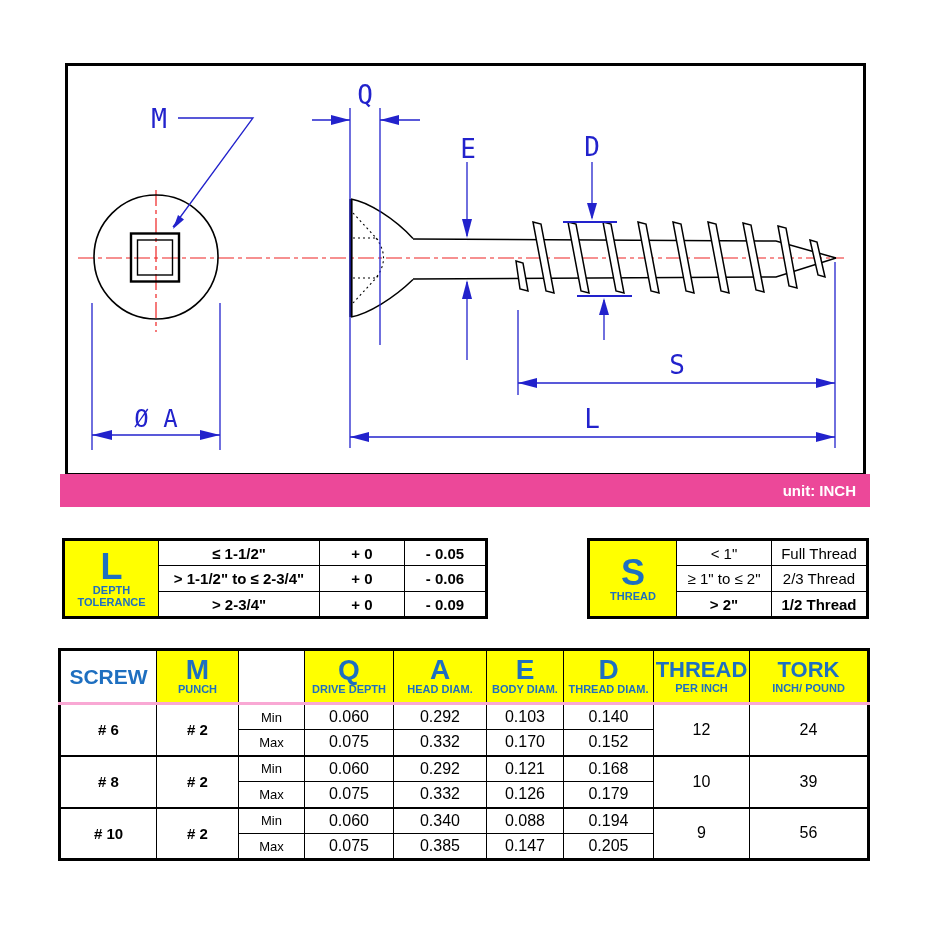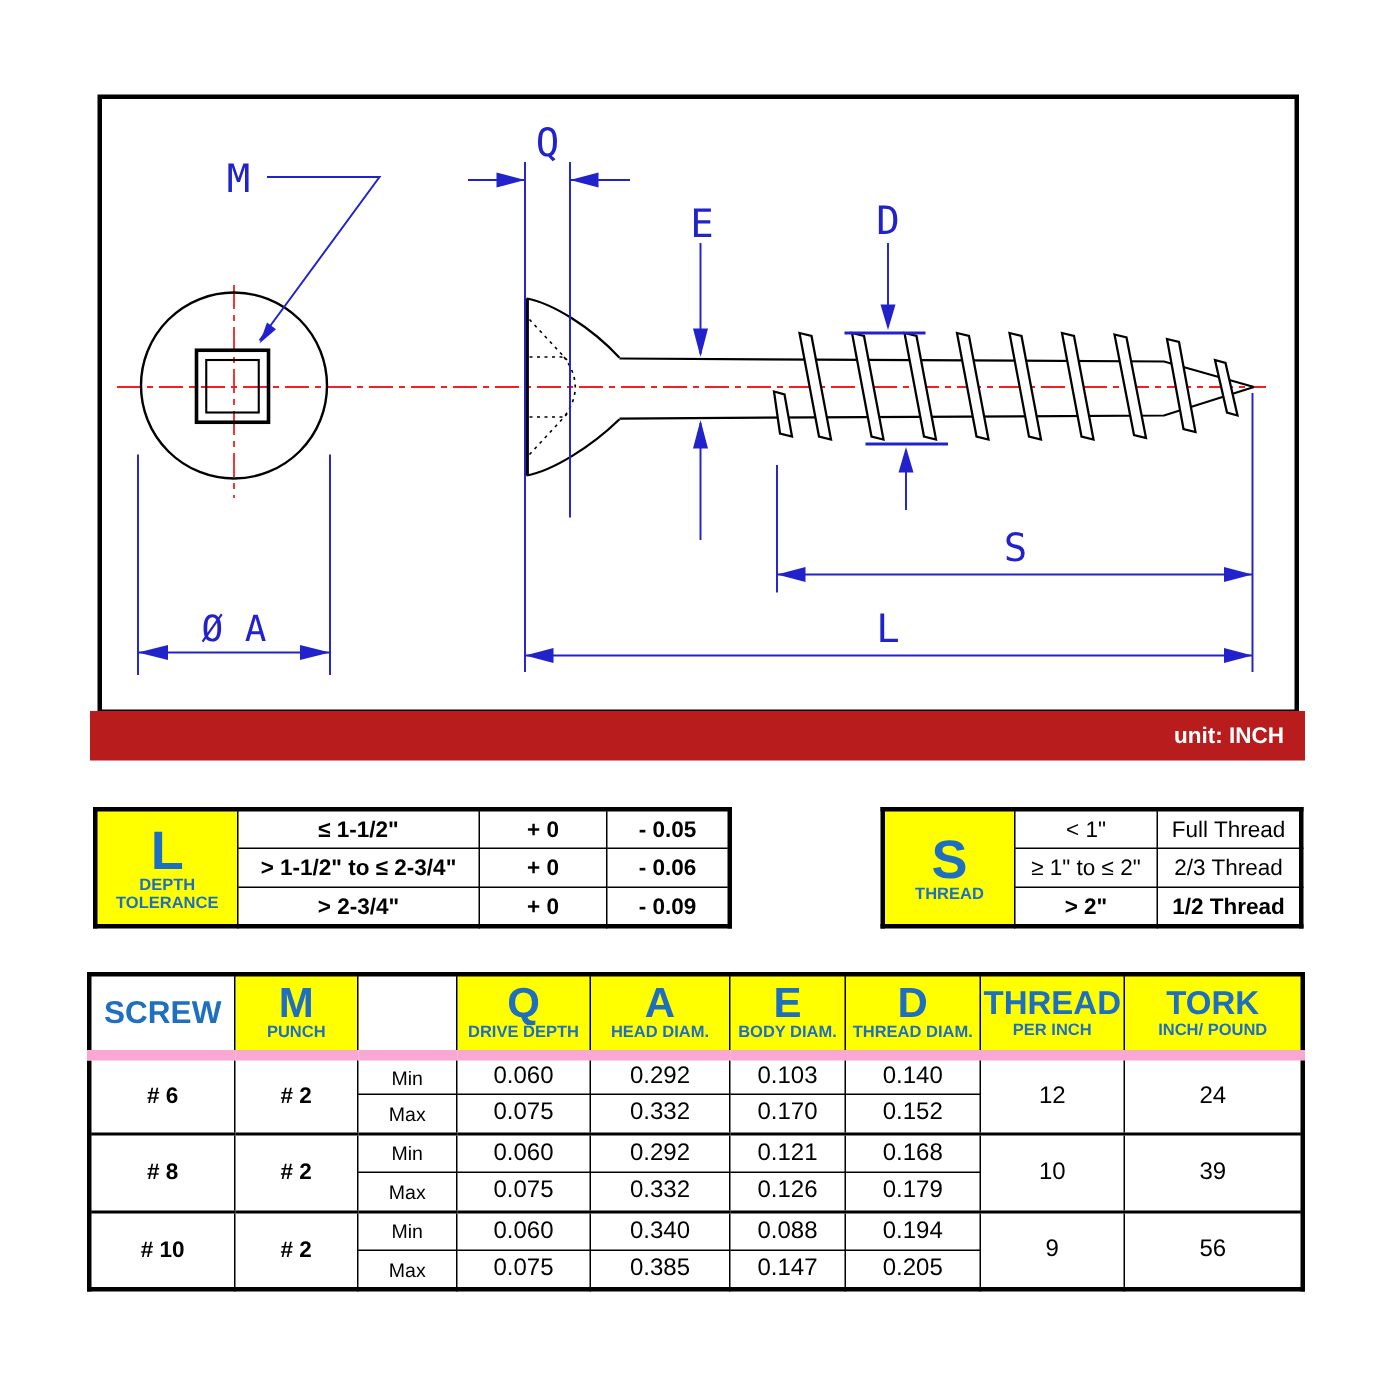--- a/index.html
+++ b/index.html
@@ -1,20 +1,20 @@
 <!DOCTYPE html>
 <html><head>
 <meta charset="utf-8">
 <style>
   html,body{margin:0;padding:0;background:#ffffff;width:925px;height:925px;
     font-family:"Liberation Sans",sans-serif;position:relative;}
   .abs{position:absolute;}
 
   
-  #unit-bar{left:60px;top:474px;width:810px;height:33px;background:#b91c1c;
+  #unit-bar{left:60px;top:474px;width:810px;height:33px;background:#ec4899;
     color:#fff;font-weight:bold;font-size:15px;display:flex;align-items:center;
     justify-content:flex-end;padding-right:14px;box-sizing:border-box;}
 
   
   table{border-collapse:collapse;table-layout:fixed;background:#fff;}
   td,th{border:1.5px solid #000;box-sizing:border-box;text-align:center;
     vertical-align:middle;padding:0;color:#000;}
   .outer{border:3px solid #000;}
   .badge{background:#FFFF00;}
   .badge .big{color:#1E6FC0;font-size:36px;font-weight:bold;line-height:34px;}
@@ -22,21 +22,21 @@
 
   
   #l-table{left:62px;top:538px;}
   #s-table{left:587px;top:538px;}
   .tol td{height:26px;font-size:15px;}
   #l-table td{font-weight:bold;}
   #s-table tr.bold-row td{font-weight:bold;}
 
   
   #spec-table{left:58px;top:648px;width:809px;}
-  #spec-table th{height:54px;background:#FFFF00;border-bottom:7px solid #f9a8d4;}
+  #spec-table th{height:54px;background:#FFFF00;border-bottom:3px solid #f9a8d4;}
   #spec-table th.white{background:#fff;}
   #spec-table .hletter{color:#1E6FC0;font-weight:bold;font-size:28px;line-height:26px;}
   #spec-table .hletter.small{font-size:22px;line-height:24px;}
   #spec-table .hsub{color:#1E6FC0;font-weight:bold;font-size:11px;line-height:13px;}
   #spec-table .screw-h{color:#1E6FC0;font-weight:bold;font-size:21px;}
   #spec-table td{height:26px;font-size:16px;}
   #spec-table td.b{font-weight:bold;font-size:15px;}
   #spec-table td.mm{font-size:13px;margin-left:44px;}
   #spec-table tr.group td{border-top:2.5px solid #000;}
 </style>

